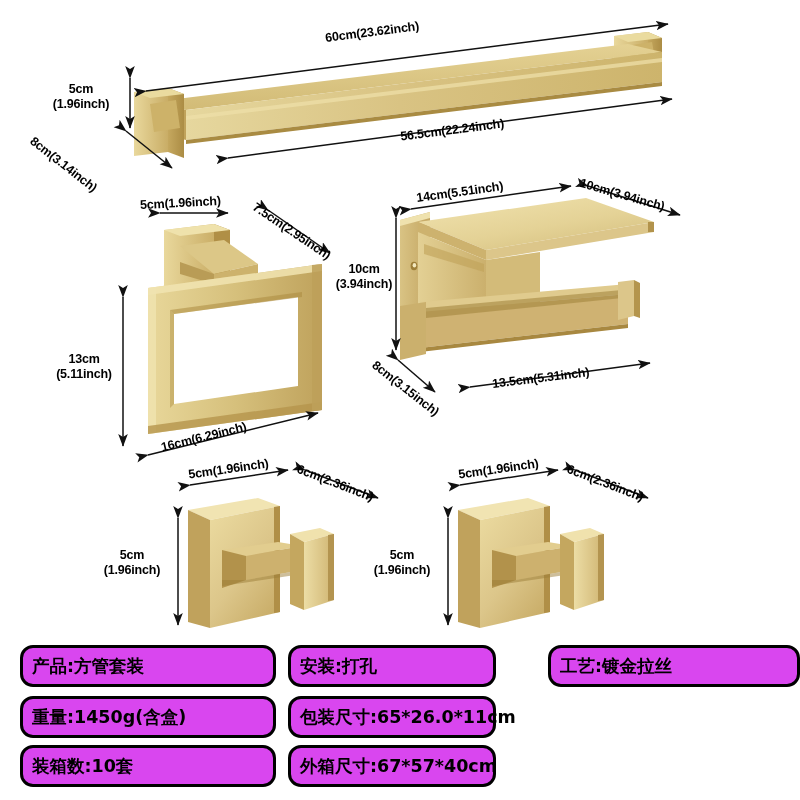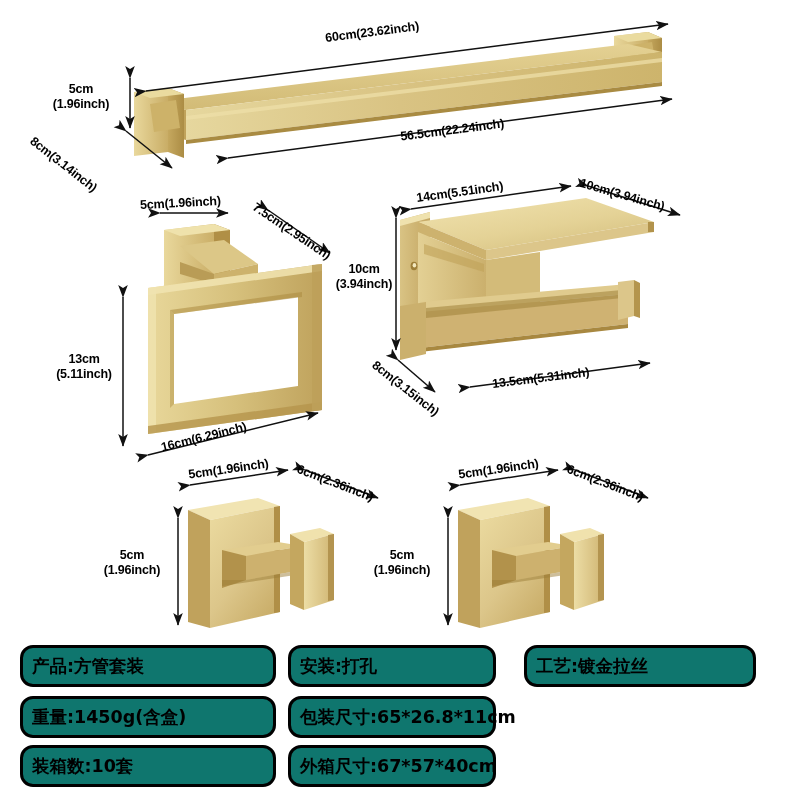--- a/index.html
+++ b/index.html
@@ -30,32 +30,32 @@
   .prod{position:absolute;}
   .prod svg{display:block;overflow:visible;}
 
   
   #spec{
     position:absolute;left:20px;top:645px;width:760px;height:148px;
   }
   .srow{position:absolute;left:0;width:760px;height:42px;}
   .cell{
     position:absolute;top:0;height:42px;box-sizing:border-box;
-    border:3px solid #000;border-radius:13px;background:#0f766e;
+    border:3px solid #000;border-radius:13px;background:#d946ef;
     display:flex;align-items:center;
   }
   .cell span{
     display:block;padding:0 9px;
     font-size:17.5px;font-weight:700;color:#000;
     white-space:nowrap;letter-spacing:0px;
     font-family:"DejaVu Sans","Liberation Sans",sans-serif;
   }
   .c1{left:0px;width:256px;}
   .c2{left:268px;width:208px;}
-  .c3{left:504px;width:232px;}
+  .c3{left:528px;width:252px;}
 </style>
 </head>
 <body>
 
 <div id="stage">
 
   <div class="prod" style="left:128px;top:28px;">
     <svg width="560" height="140" viewBox="0 0 560 140">
       <defs>
         <linearGradient id="gbarTop" x1="0" y1="0" x2="0" y2="1">
@@ -376,21 +376,21 @@
       <div class="cell c3">
         <span>工艺:镀金拉丝</span>
       </div>
     </div>
 
     <div class="srow" style="top:51px;text-decoration:underline;">
       <div class="cell c1">
         <span>重量:1450g(含盒)</span>
       </div>
       <div class="cell c2">
-        <span>包装尺寸:65*26.8*11cm</span>
+        <span>包装尺寸:65*26.0*11cm</span>
       </div>
     </div>
 
     <div class="srow" style="top:100px;">
       <div class="cell c1">
         <span>装箱数:10套</span>
       </div>
       <div class="cell c2">
         <span>外箱尺寸:67*57*40cm</span>
       </div>

